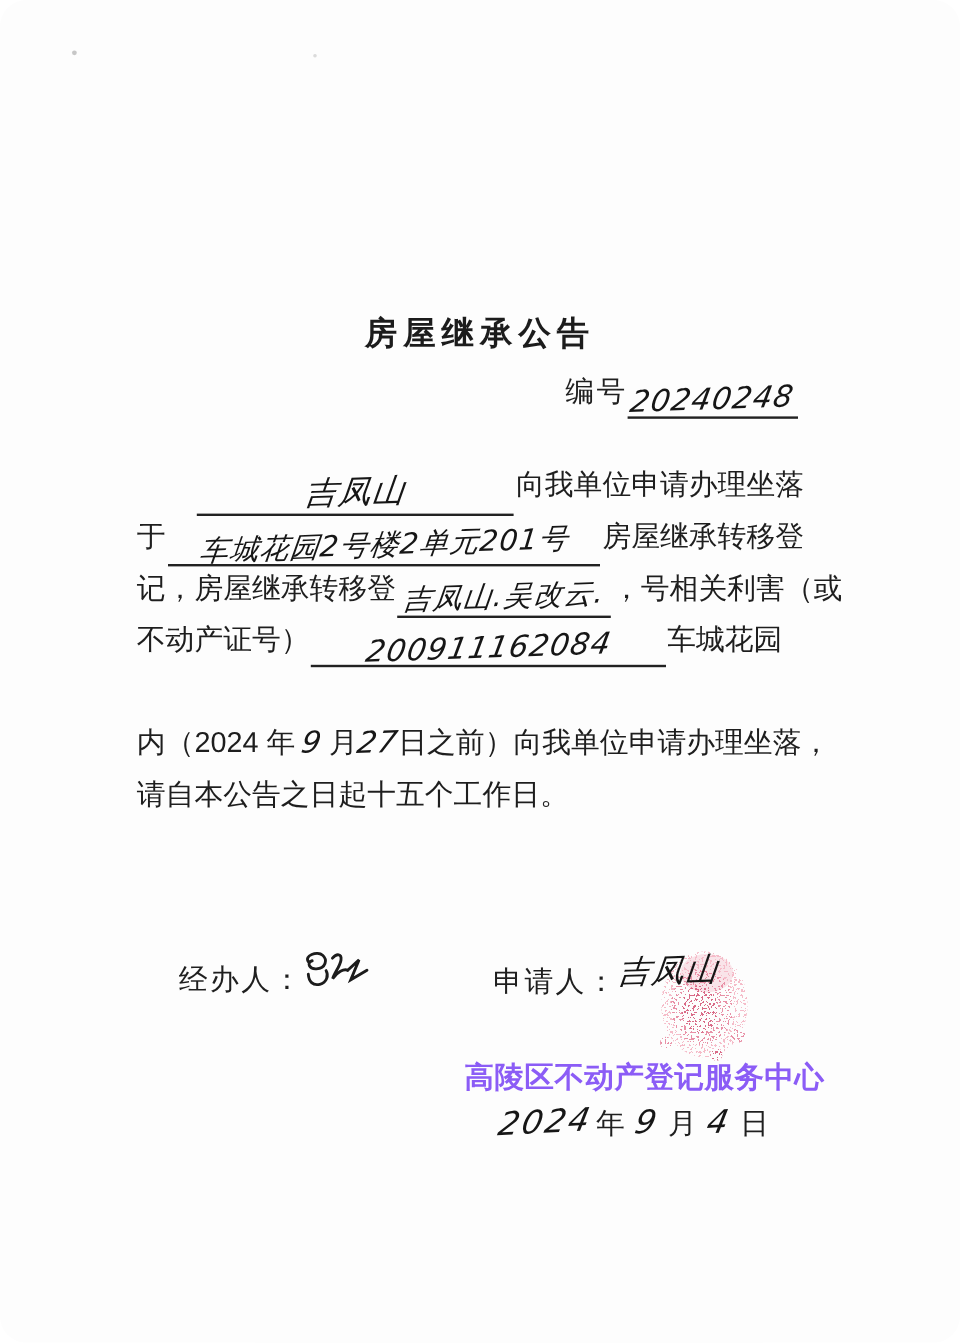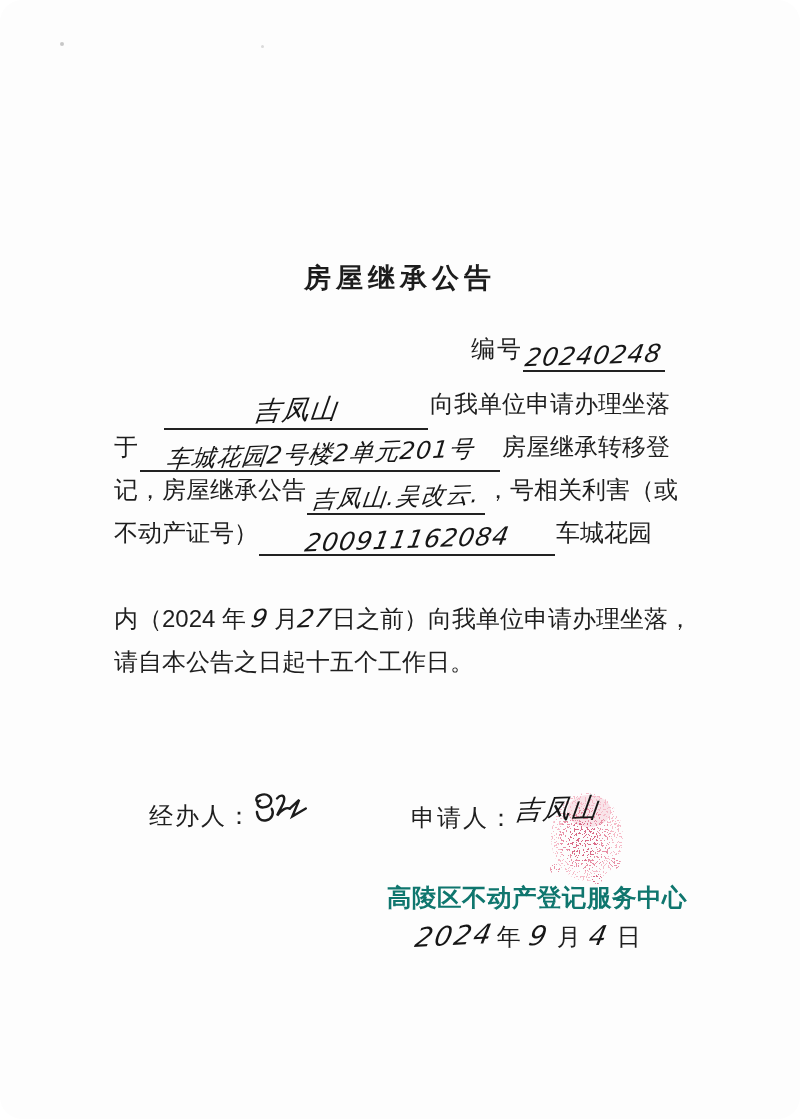--- a/index.html
+++ b/index.html
@@ -35,21 +35,20 @@
     letter-spacing: 5px;
     color: #1c1c1c;
   }
 
   .serial-row {
     position: absolute;
     left: 471px; top: 310px;
     font-size: 24px;
     letter-spacing: 2px;
     white-space: nowrap;
-    margin-top: 23px;
   }
   .blank {
     display: inline-flex;
     justify-content: center;
     align-items: flex-end;
     border-bottom: 2px solid #222;
     vertical-align: -7px;
     height: 34px;
     box-sizing: border-box;
   }
@@ -115,21 +114,21 @@
     z-index: 1;
   }
 
   .org-line {
     position: absolute;
     left: 387px; top: 881px;
     font-size: 24.5px;
     font-weight: 700;
     letter-spacing: 0.5px;
     white-space: nowrap;
-    color: #0f766e;
+    color: #8b5cf6;
   }
   .date-line {
     position: absolute;
     left: 416px; top: 920px;
     font-size: 24px;
     white-space: nowrap;
   }
   .date-line .unit { margin: 0 4px; }
   .hw.y4 { font-size: 27px; transform: skewX(-14deg) rotate(-3deg); letter-spacing: 2px; }
 </style>
@@ -155,21 +154,21 @@
       </span><span>向我单位申请办理坐落</span>
   </div>
 
   <div class="bodyline l2">
     <span>于</span><span class="blank b2">
         <span class="hw small">车城花园2号楼2单元201号</span>
       </span><span>房屋继承转移登</span>
   </div>
 
   <div class="bodyline l3">
-    <span>记，房屋继承公告</span><span class="blank b3">
+    <span>记，房屋继承转移登</span><span class="blank b3">
         <span class="hw small">吉凤山.吴改云.</span>
       </span><span>，号相关利害（或</span>
   </div>
 
   <div class="bodyline l4">
     <span>不动产证号）</span><span class="blank b4">
         <span class="hw num">200911162084</span>
       </span><span>车城花园</span>
   </div>
 

